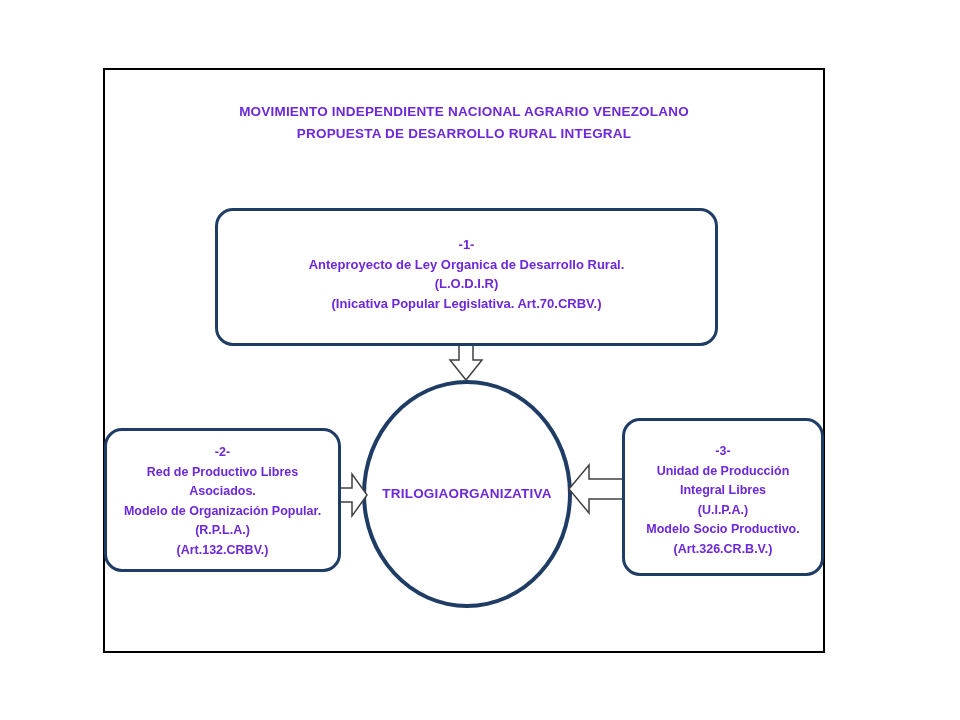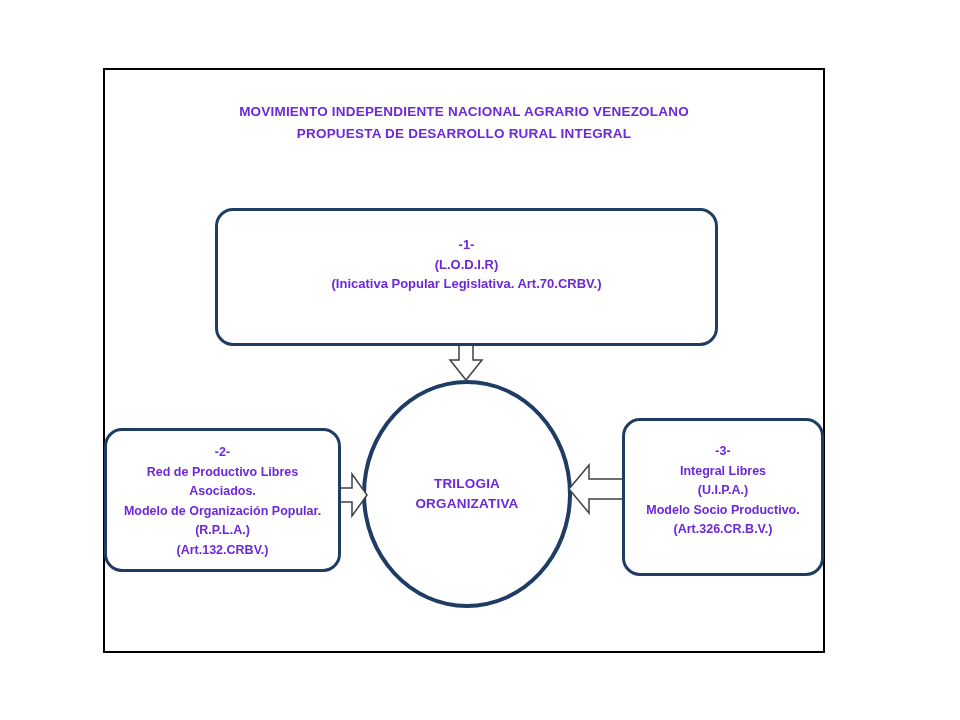--- a/index.html
+++ b/index.html
@@ -79,21 +79,21 @@
     position: absolute;
     left: 362px;
     top: 380px;
     width: 210px;
     height: 228px;
     box-sizing: border-box;
     background: #ffffff;
     border: 4px solid var(--shape-border, #1f3c64);
     border-radius: 50%;
     display: flex;
-    flex-direction: column;
+    flex-direction: row;
     align-items: center;
     justify-content: center;
     text-align: center;
     font-size: 13.5px;
     font-weight: bold;
     line-height: 20px;
     letter-spacing: 0.2px;
     z-index: 1;
   }
   .arrow {
@@ -117,20 +117,21 @@
 
   <div class="frame"></div>
 
   <div class="title">
     <div>MOVIMIENTO INDEPENDIENTE NACIONAL AGRARIO VENEZOLANO</div>
     <div>PROPUESTA DE DESARROLLO RURAL INTEGRAL</div>
   </div>
 
   <div class="shape box1">
     <div>-1-</div>
+    <div>Anteproyecto de Ley Organica de Desarrollo Rural.</div>
     <div>(L.O.D.I.R)</div>
     <div>(Inicativa Popular Legislativa. Art.70.CRBV.)</div>
   </div>
 
   <svg class="arrow arrow-down" width="36" height="38" viewBox="0 0 36 38">
     <polygon points="11,0 11,16 2,16 18,36 34,16 25,16 25,0"></polygon>
   </svg>
 
   <div class="ellipse">
     <div>TRILOGIA</div>
@@ -149,19 +150,20 @@
   <svg class="arrow arrow-right" width="30" height="50" viewBox="0 0 30 50">
     <polygon points="0,18 14,18 14,4 29,25 14,46 14,32 0,32"></polygon>
   </svg>
 
   <svg class="arrow arrow-left" width="56" height="52" viewBox="0 0 56 52">
     <polygon points="56,16 22,16 22,2 2,26 22,50 22,36 56,36"></polygon>
   </svg>
 
   <div class="shape box3">
     <div>-3-</div>
+    <div>Unidad de Producción</div>
     <div>Integral Libres</div>
     <div>(U.I.P.A.)</div>
     <div>Modelo Socio Productivo.</div>
     <div>(Art.326.CR.B.V.)</div>
   </div>
 
 </div>
 
 </body></html>

